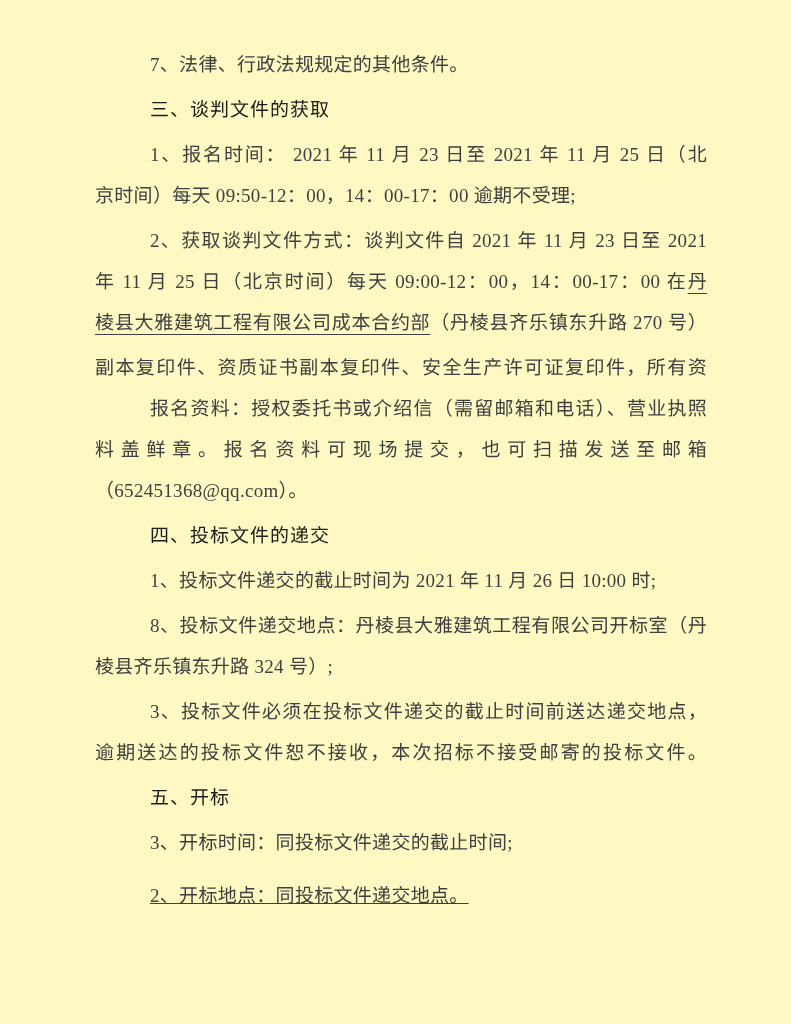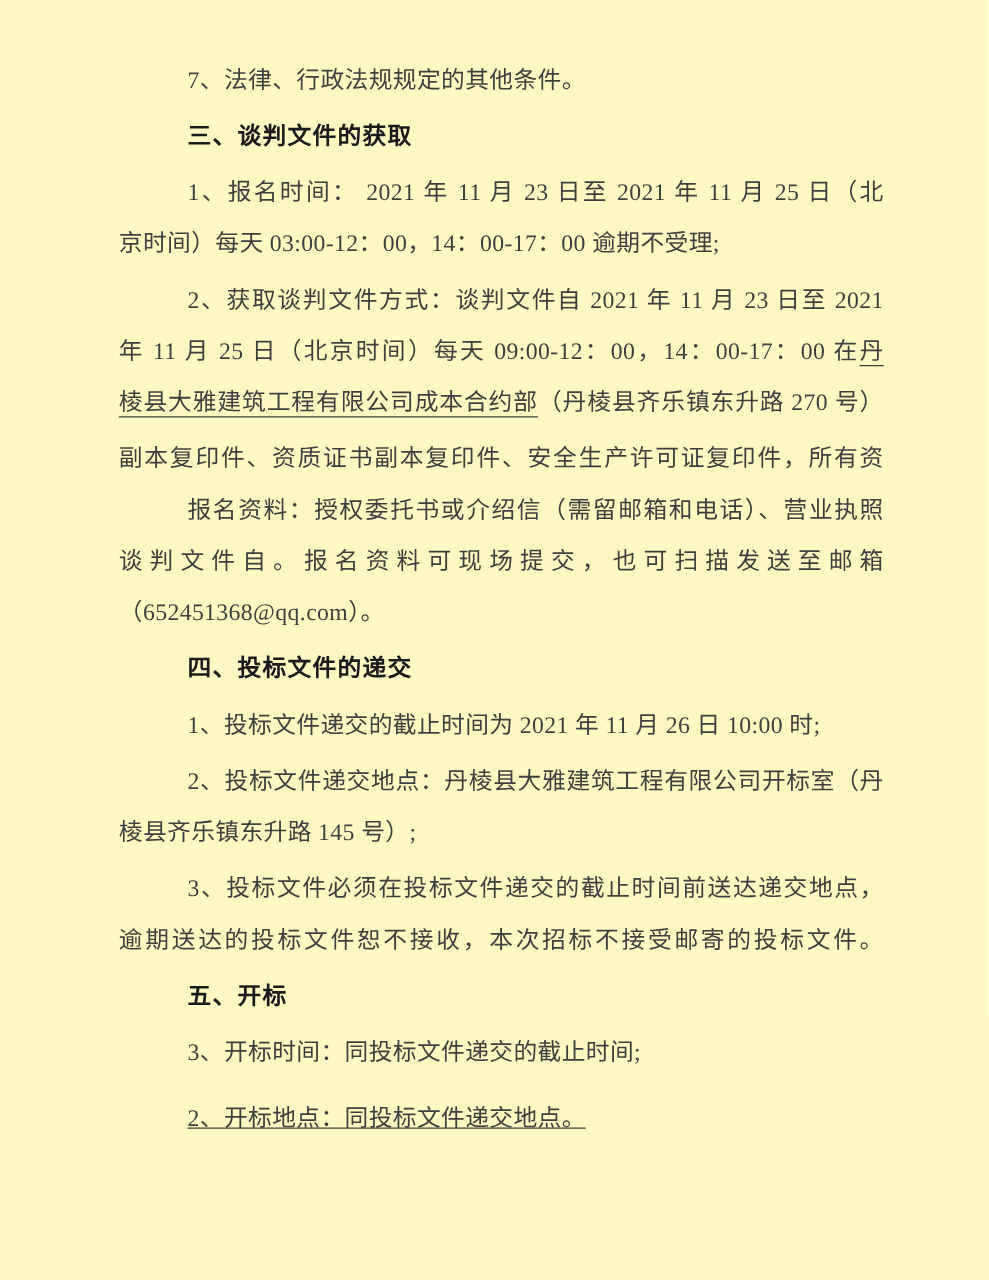--- a/index.html
+++ b/index.html
@@ -39,21 +39,21 @@
   
   .line.j {
     text-align: justify;
     text-align-last: justify;
   }
   
   .line.i {
     text-indent: 55px;
   }
   .para.heading .line {
-    font-weight: 700;
+    font-weight: 400;
     color: #1b1b1b;
     font-family: "Liberation Sans", "DejaVu Sans", sans-serif;
     letter-spacing: 1px;
   }
   .u {
     text-decoration: underline;
     text-underline-offset: 5px;
     text-decoration-thickness: 1px;
   }
 </style>
@@ -63,42 +63,42 @@
 <div class="page">
   <div class="content" id="doc-content">
       <div class="para body">
         <div class="line i"><span>7、法律、行政法规规定的其他条件。</span></div>
       </div>
       <div class="para heading">
         <div class="line i"><span>三、谈判文件的获取</span></div>
       </div>
       <div class="para body">
         <div class="line j i"><span>1、报名时间： 2021 年 11 月 23 日至 2021 年 11 月 25 日（北</span></div>
-        <div class="line"><span>京时间）每天 03:00-12：00，14：00-17：00 逾期不受理;</span></div>
+        <div class="line"><span>京时间）每天 09:50-12：00，14：00-17：00 逾期不受理;</span></div>
       </div>
       <div class="para body">
         <div class="line j i"><span>2、获取谈判文件方式：谈判文件自 2021 年 11 月 23 日至 2021</span></div>
         <div class="line j"><span>年 11 月 25 日（北京时间）每天 09:00-12：00，14：00-17：00 在</span><span class="u">丹</span></div>
         <div class="line j"><span class="u">棱县大雅建筑工程有限公司成本合约部</span><span>（丹棱县齐乐镇东升路 270 号）</span></div>
       </div>
       <div class="para body">
         <div class="line j"><span>副本复印件、资质证书副本复印件、安全生产许可证复印件，所有资</span></div>
         <div class="line j i"><span>报名资料：授权委托书或介绍信（需留邮箱和电话）、营业执照</span></div>
-        <div class="line j"><span>谈判文件自。报名资料可现场提交，也可扫描发送至邮箱</span></div>
+        <div class="line j"><span>料盖鲜章。报名资料可现场提交，也可扫描发送至邮箱</span></div>
         <div class="line"><span>（652451368@qq.com）。</span></div>
       </div>
       <div class="para heading">
         <div class="line i"><span>四、投标文件的递交</span></div>
       </div>
       <div class="para body">
         <div class="line i"><span>1、投标文件递交的截止时间为 2021 年 11 月 26 日 10:00 时;</span></div>
       </div>
       <div class="para body">
-        <div class="line j i"><span>2、投标文件递交地点：丹棱县大雅建筑工程有限公司开标室（丹</span></div>
-        <div class="line"><span>棱县齐乐镇东升路 145 号）;</span></div>
+        <div class="line j i"><span>8、投标文件递交地点：丹棱县大雅建筑工程有限公司开标室（丹</span></div>
+        <div class="line"><span>棱县齐乐镇东升路 324 号）;</span></div>
       </div>
       <div class="para body">
         <div class="line j i"><span>3、投标文件必须在投标文件递交的截止时间前送达递交地点，</span></div>
         <div class="line j"><span>逾期送达的投标文件恕不接收，本次招标不接受邮寄的投标文件。</span></div>
       </div>
       <div class="para heading">
         <div class="line i"><span>五、开标</span></div>
       </div>
       <div class="para body">
         <div class="line i"><span>3、开标时间：同投标文件递交的截止时间;</span></div>

